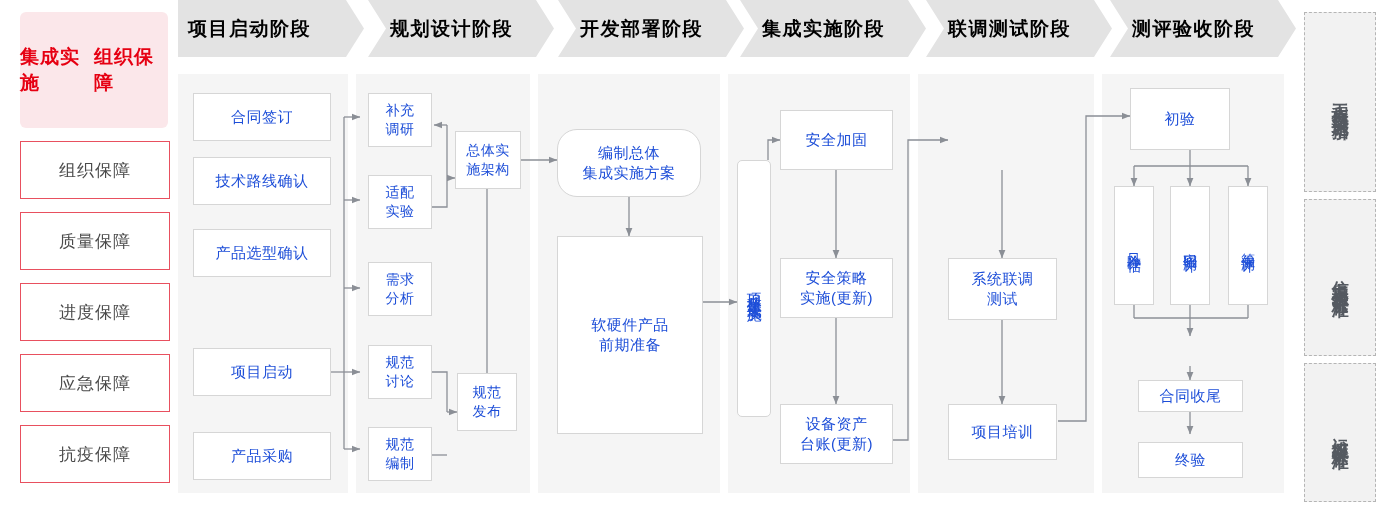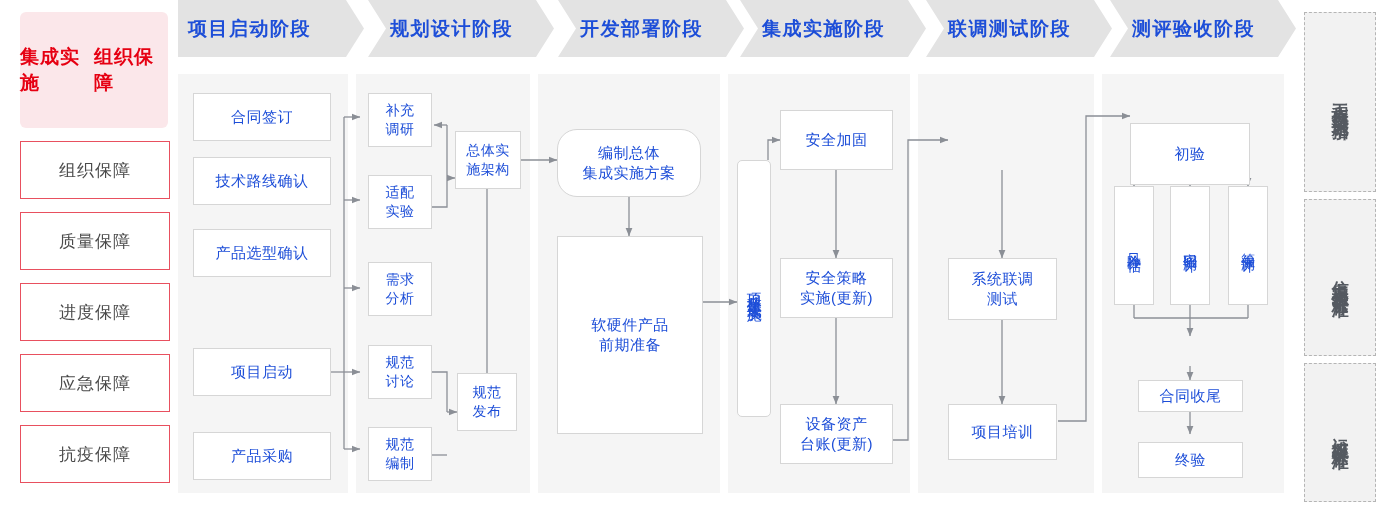--- a/index.html
+++ b/index.html
@@ -33,21 +33,21 @@
     color:#4a4a4a; font-size:17px; letter-spacing:1px;
   }
   .phase-body{
     position:absolute; left:0; top:62px;
     background:#f5f5f5;
   }
   .chev{
     position:absolute; left:0; top:0; height:57px;
     background:#e3e3e3;
     display:flex; align-items:center;
-    color:#1d4ed8; font-weight:bold; font-size:19px; letter-spacing:1.5px;
+    color:#000000; font-weight:bold; font-size:19px; letter-spacing:1.5px;
   }
   .chev span{ display:block; }
   
   .node{
     position:absolute;
     background:#ffffff;
     border:1px solid #d6d6d6;
     box-sizing:border-box;
     display:flex; align-items:center; justify-content:center;
     text-align:center;
@@ -261,21 +261,21 @@
       <span class="ml">设备资产<br>台账(更新)</span>
     </div>
 
   <div class="node" style="left:948px; top:258px; width:109px; height:62px;">
       <span class="ml">系统联调<br>测试</span>
     </div>
   <div class="node" style="left:948px; top:404px; width:109px; height:56px;">
       <span>项目培训</span>
     </div>
 
-  <div class="node" style="left:1130px; top:88px;  width:120px; height:62px;margin-top:35px;">
+  <div class="node" style="left:1130px; top:88px;  width:100px; height:62px;">
       <span>初验</span>
     </div>
   <div class="node vert-sq sm" style="left:1114px; top:186px; width:40px; height:119px;">
       <span>风险评估</span>
     </div>
   <div class="node vert-sq sm" style="left:1170px; top:186px; width:40px; height:119px;">
       <span>密码测评</span>
     </div>
   <div class="node vert-sq sm" style="left:1228px; top:186px; width:40px; height:119px;">
       <span>等保测评</span>

